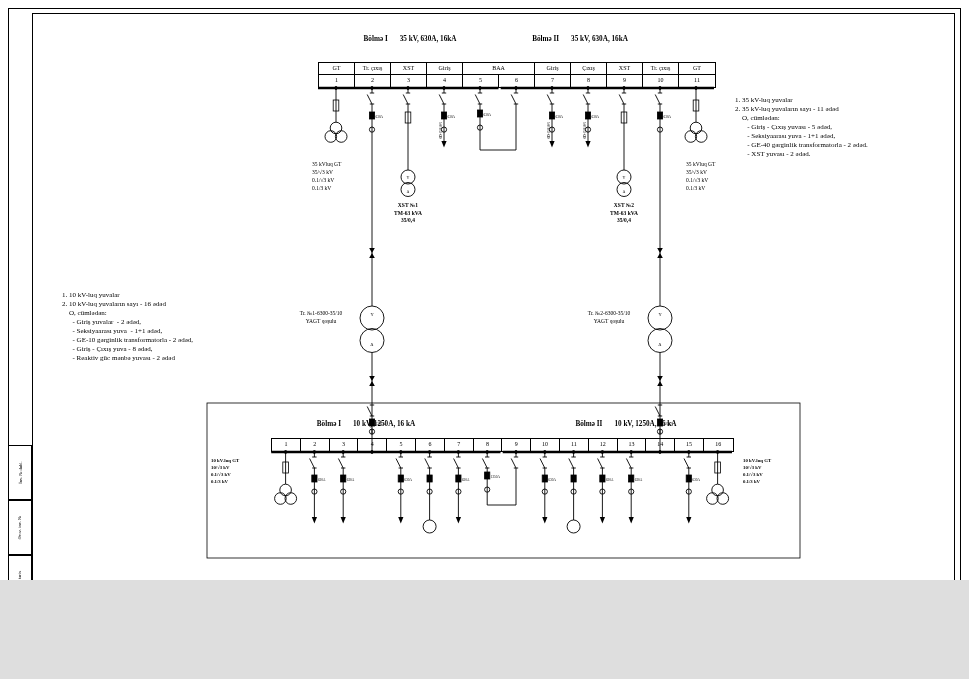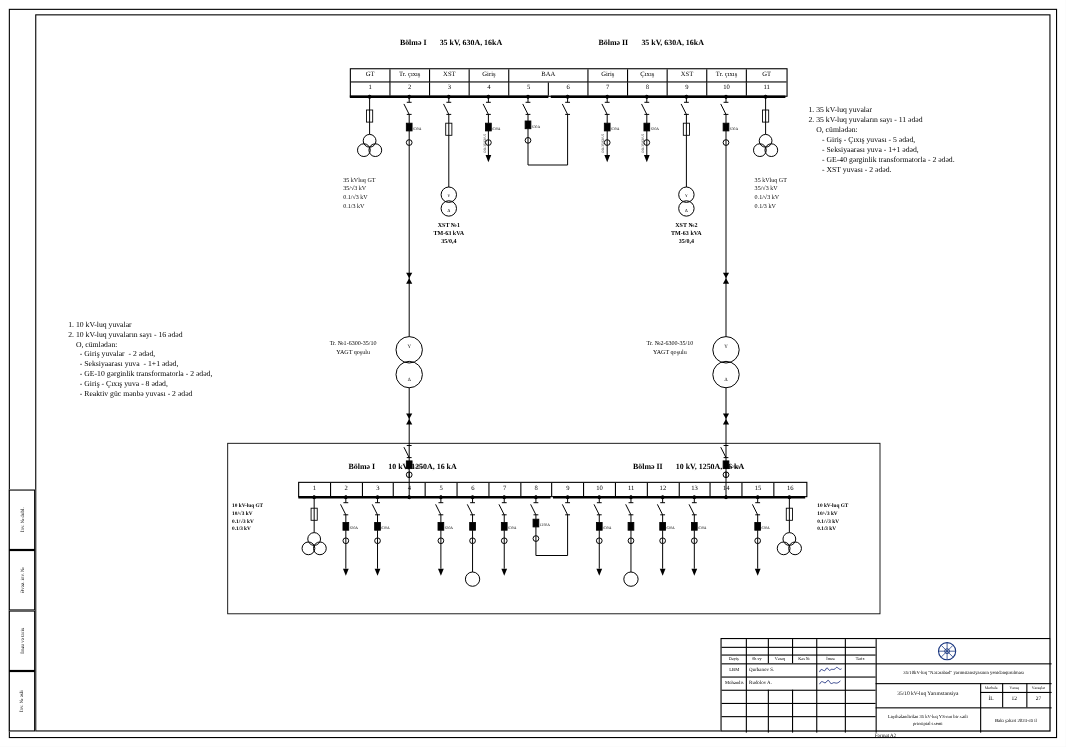--- a/index.html
+++ b/index.html
@@ -1,17 +1,17 @@
 <!DOCTYPE html>
 <html><head>
 <meta charset="utf-8">
 <style>
   *{box-sizing:border-box;margin:0;padding:0}
   body{margin:0;background:#dedede;font-family:"Liberation Serif",serif;color:#000}
-  .sheet{position:relative;width:969px;height:679px;background:#fff;overflow:hidden}
+  .sheet{position:relative;width:969px;height:580px;background:#fff;overflow:hidden}
   .ob{position:absolute;left:8px;top:8px;width:953px;height:663px;border:1px solid #000}
   .inf{position:absolute;left:32px;top:13px;width:923px;height:652px;border:1.7px solid #000}
   svg.canvas{position:absolute;left:0;top:0}
   .t{position:absolute;white-space:pre;font-size:6.8px;line-height:1.3}
   .b{font-weight:bold}
   .ctr{text-align:center}
   .ttl{position:absolute;text-align:center;font-size:7.2px;font-weight:bold;white-space:nowrap}
   .gap{display:inline-block;width:12px}
   .strip{position:absolute;border:1px solid #000;background:transparent}
   .srow{display:flex}
@@ -420,21 +420,21 @@
         <rect x="714.8000000000001" y="462" width="5.6" height="11" fill="none" stroke-width="0.8"></rect>
         <line x1="717.6" y1="462" x2="717.6" y2="473" stroke-width="0.9"></line>
         <line x1="717.6" y1="473" x2="717.6" y2="484" stroke-width="0.9"></line>
         <circle cx="717.6" cy="490" r="5.8" fill="none" stroke-width="0.9"></circle>
         <circle cx="712.4" cy="498.5" r="5.8" fill="none" stroke-width="0.9"></circle>
         <circle cx="722.8000000000001" cy="498.5" r="5.8" fill="none" stroke-width="0.9"></circle>
       </g>
     </svg>
 
   <div class="ttl" style="left:330px;top:35px;width:160px"><span>Bölmə I</span><span class="gap"></span><span>35 kV, 630A, 16kA</span></div>
-  <div class="ttl" style="left:512px;top:35px;width:160px"><span>Bölmə II</span><span class="gap"></span><span>35 kV, 630A, 16kA</span></div>
+  <div class="ttl" style="left:500px;top:35px;width:160px"><span>Bölmə II</span><span class="gap"></span><span>35 kV, 630A, 16kA</span></div>
 
   <div id="strip35" class="strip" style="left:318px;top:62px">
       <div class="srow">
         <div class="scell" style="width: 36px;">GT</div>
         <div class="scell" style="width: 36px;">Tr. çıxış</div>
         <div class="scell" style="width: 36px;">XST</div>
         <div class="scell" style="width: 36px;">Giriş</div>
         <div class="scell" style="width: 72px;">BAA</div>
         <div class="scell" style="width: 36px;">Giriş</div>
         <div class="scell" style="width: 36px;">Çıxış</div>

